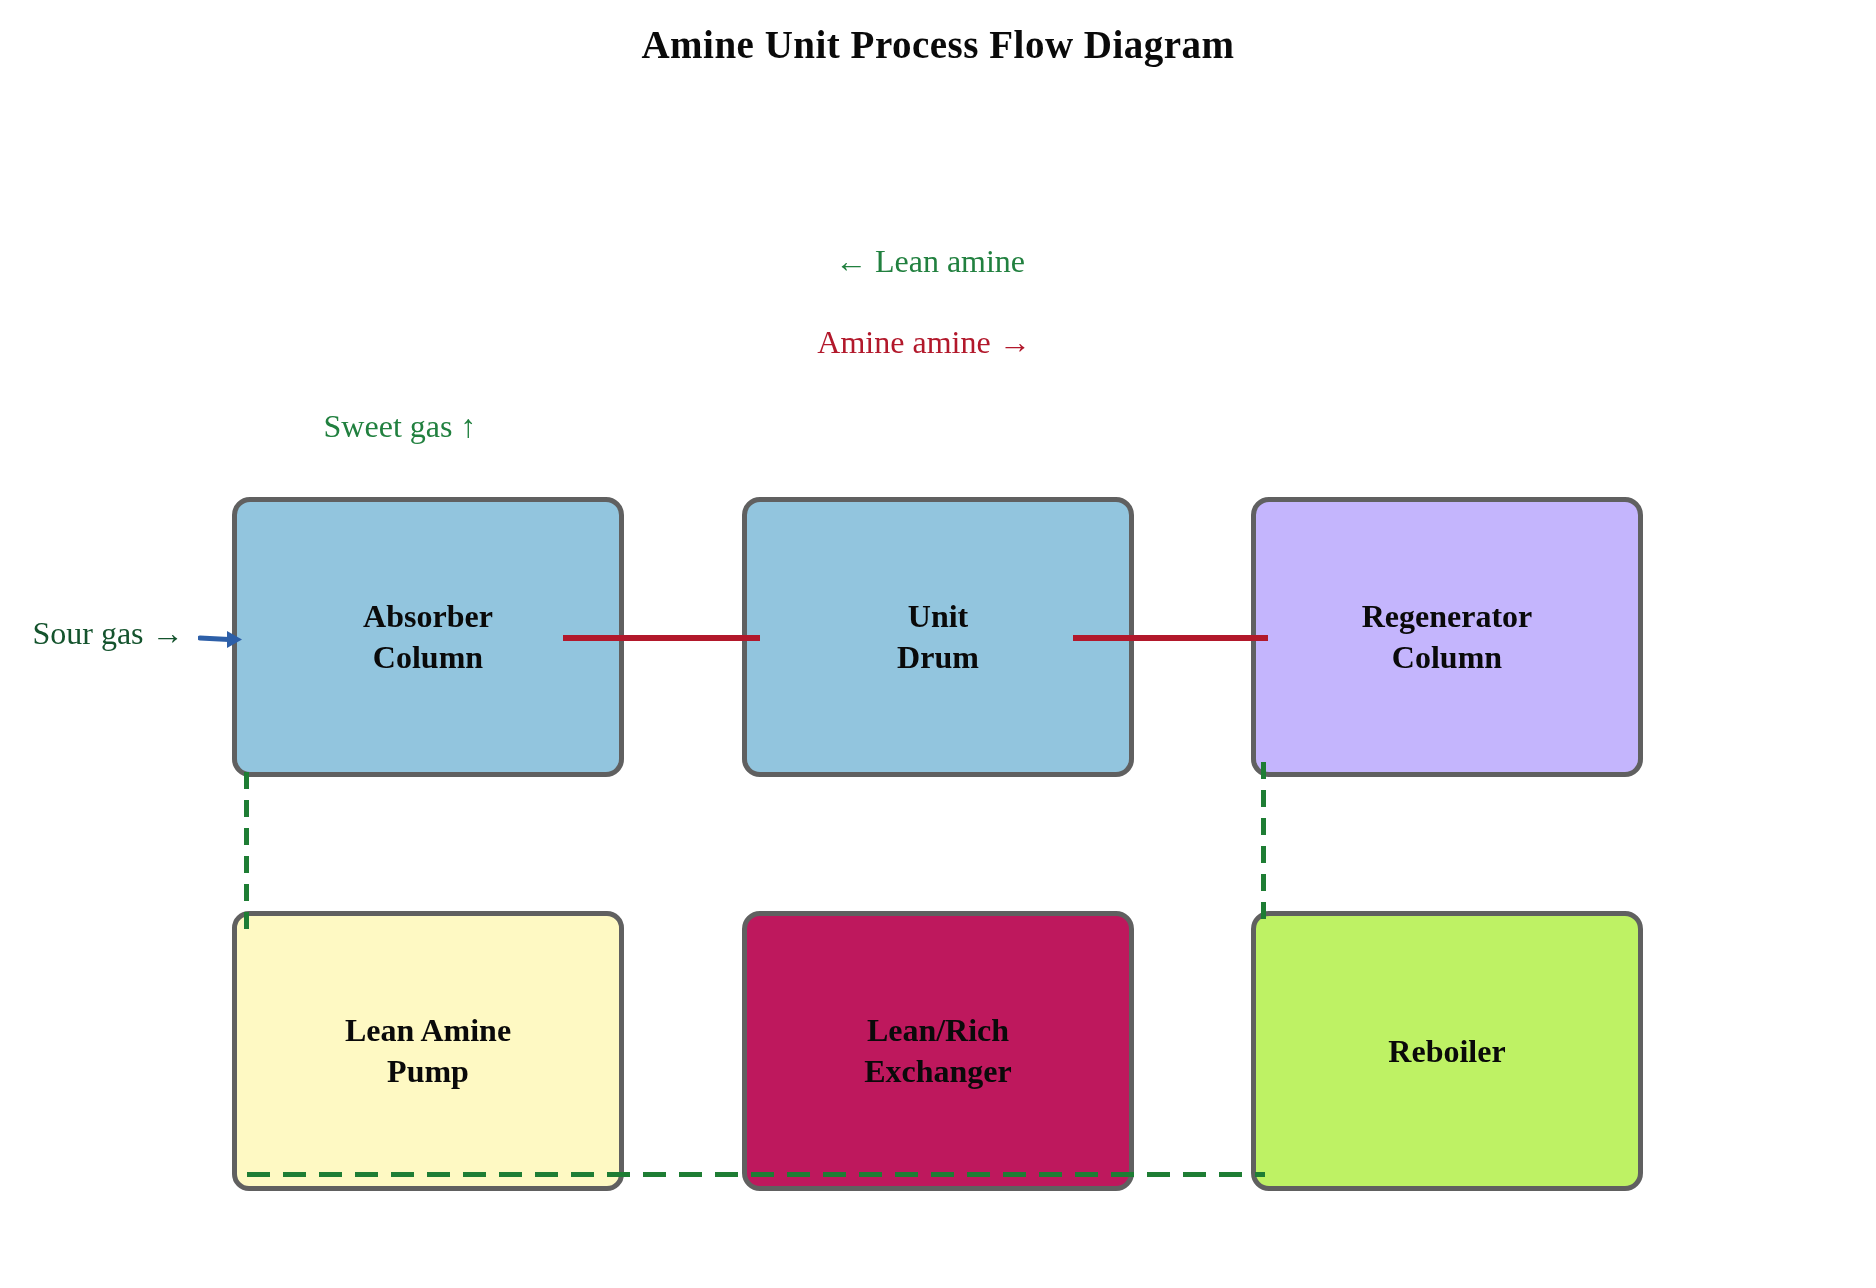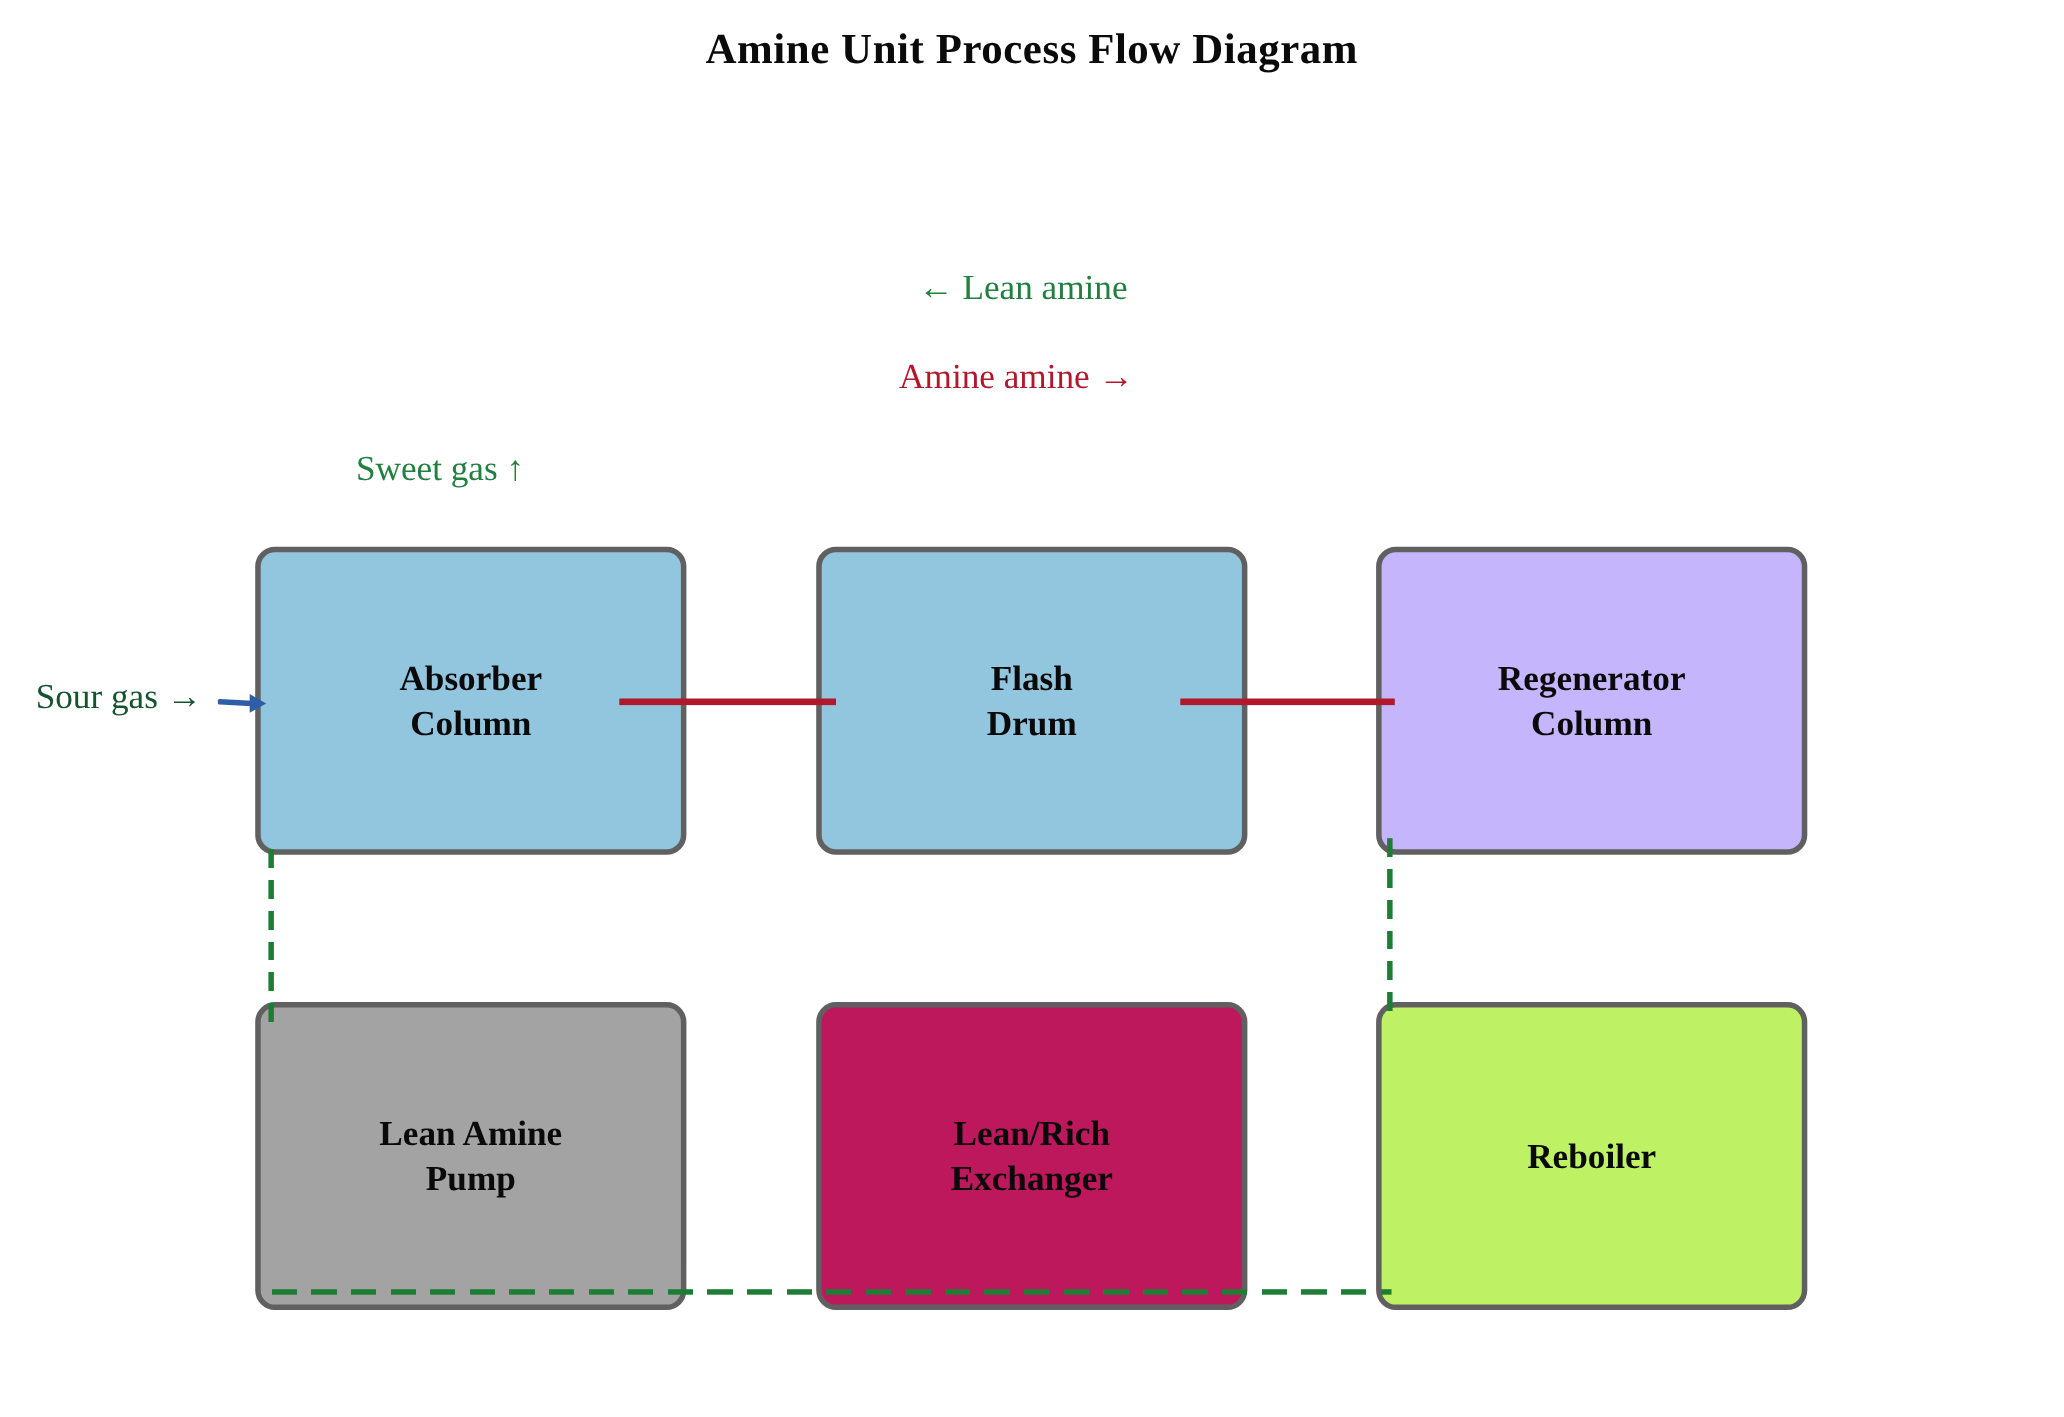--- a/index.html
+++ b/index.html
@@ -100,28 +100,28 @@
   <svg id="sour-gas-arrow" width="44" height="24" viewBox="0 0 44 24">
     <line x1="2" y1="11" x2="31" y2="12.5" stroke="#2D5FA8" stroke-width="5" stroke-linecap="round"></line>
     <polygon points="29,4 44,12.5 29,21" fill="#2D5FA8"></polygon>
   </svg>
 
   <div class="node" id="node-absorber" style="background-color: rgb(146, 197, 222);">
     <span class="node-label">Absorber
 Column</span>
   </div>
   <div class="node" id="node-flash" style="background-color: rgb(146, 197, 222);">
-    <span class="node-label">Flash
+    <span class="node-label">Unit
 Drum</span>
   </div>
   <div class="node" id="node-regenerator" style="background-color: #c4b5fd;">
     <span class="node-label">Regenerator
 Column</span>
   </div>
-  <div class="node" id="node-pump" style="background-color: #a3a3a3;">
+  <div class="node" id="node-pump" style="background-color: #fef9c3; border-radius: 17px;">
     <span class="node-label">Lean Amine
 Pump</span>
   </div>
   <div class="node" id="node-exchanger" style="background-color: #be185d;">
     <span class="node-label">Lean/Rich
 Exchanger</span>
   </div>
   <div class="node" id="node-reboiler" style="background-color: #bef264;">
     <span class="node-label">Reboiler</span>
   </div>

